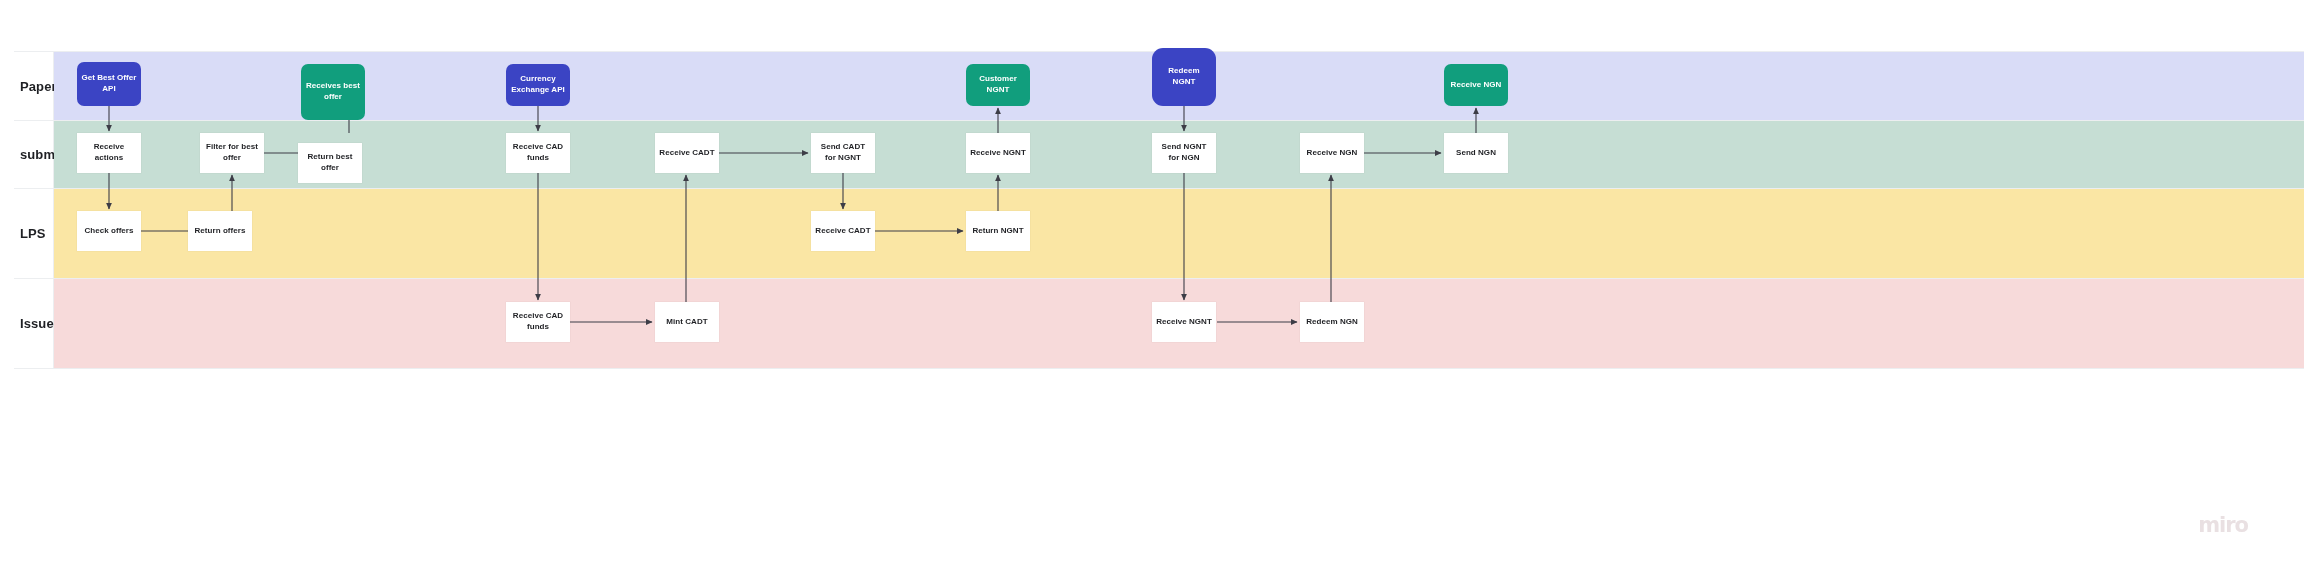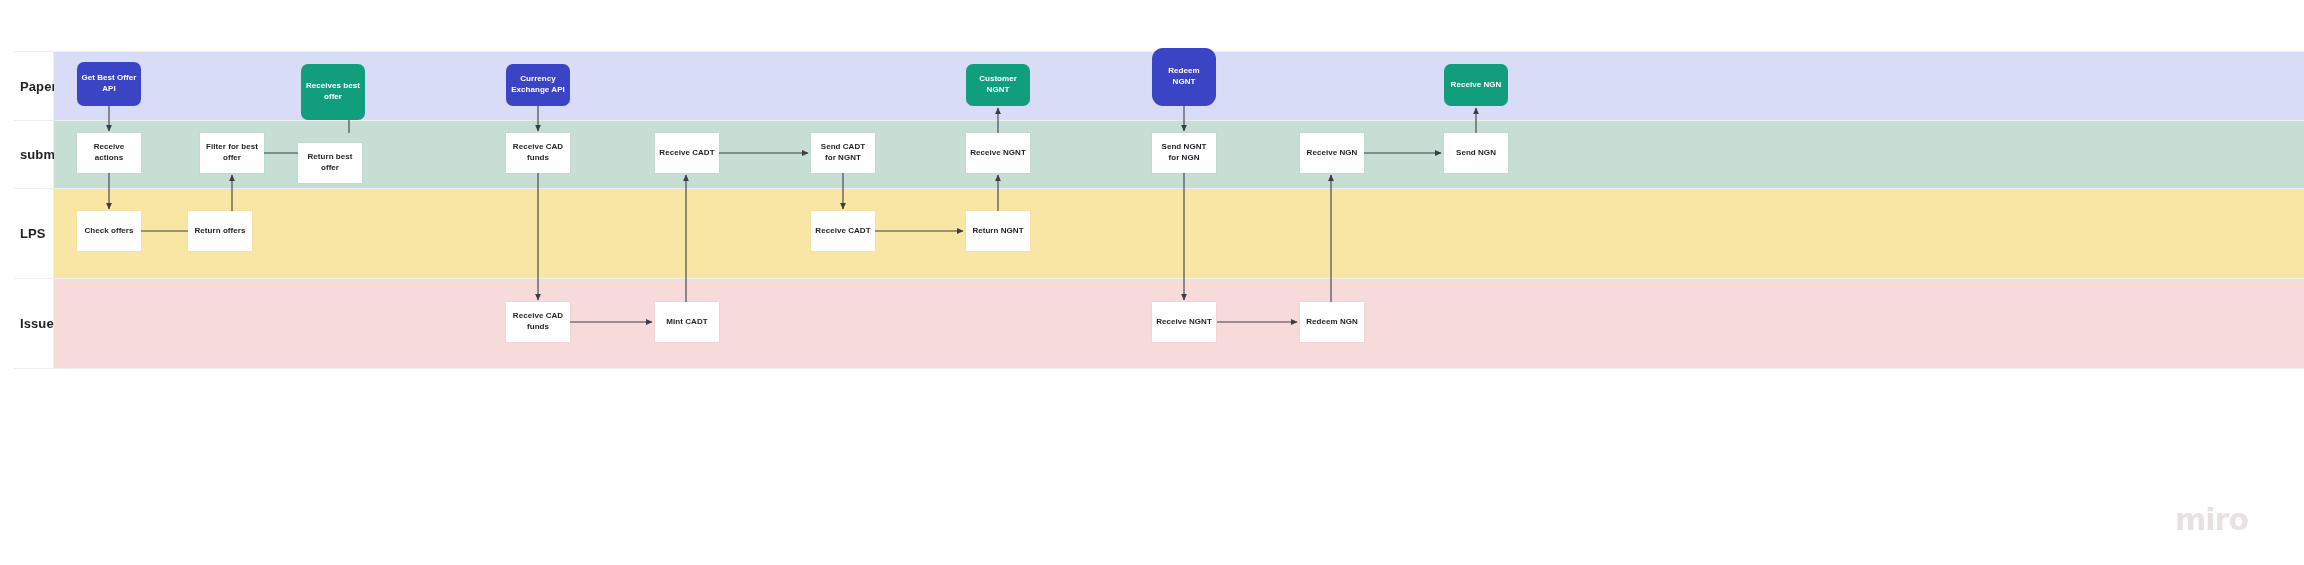--- a/index.html
+++ b/index.html
@@ -47,21 +47,21 @@
   .node.white{background:#ffffff;color:#1f2024;box-shadow:0 0 0 0.5px rgba(0,0,0,.04);}
   .node.blue{background:#3b44c4;color:#ffffff;border-radius:7px;}
   .node.green{background:#119e7d;color:#ffffff;border-radius:7px;}
 
   
   #wires{position:absolute;left:0;top:0;width:2304px;height:565px;pointer-events:none;}
 
   
   .watermark{
     position:absolute;right:56px;bottom:28px;
-    font-size:30px;font-weight:700;color:#e9e0e2;letter-spacing:-1px;
+    font-size:21px;font-weight:700;color:#e9e0e2;letter-spacing:-1px;
     font-family:"DejaVu Sans",sans-serif;
   }
 </style>
 </head>
 <body>
 
 <div id="canvas">
 
 
   <div id="lanes">

